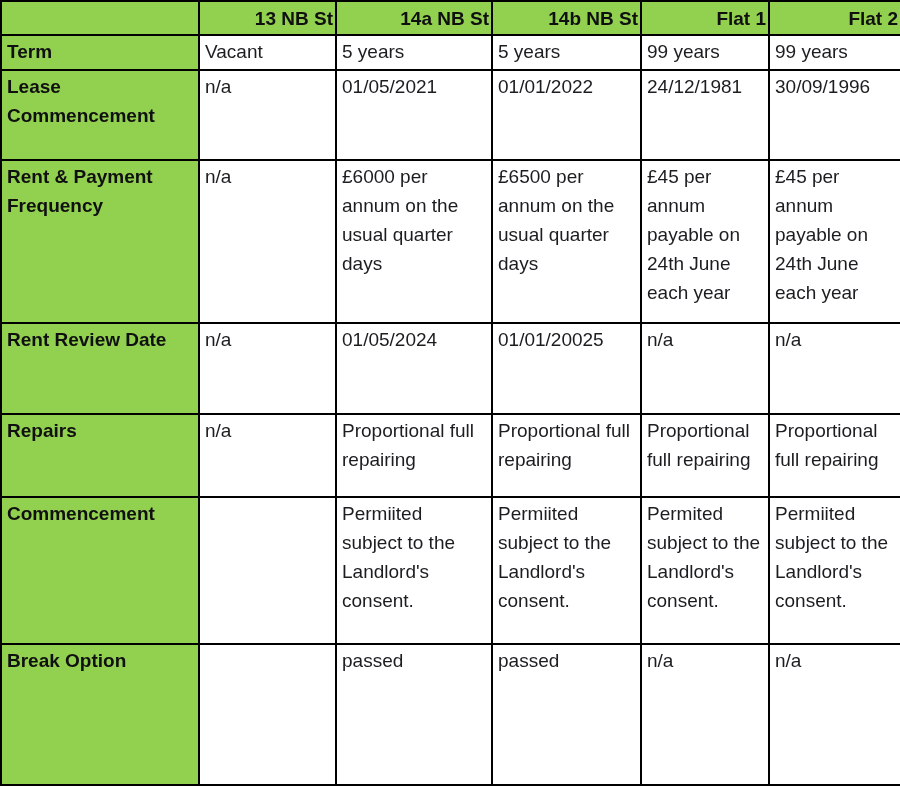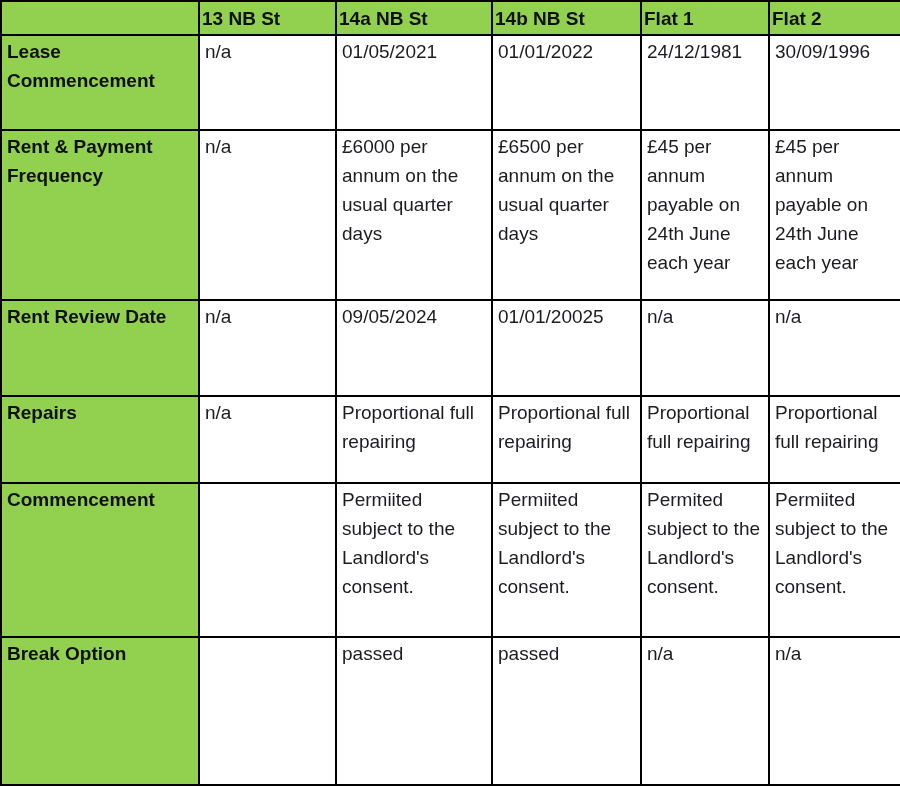--- a/index.html
+++ b/index.html
@@ -29,21 +29,21 @@
     vertical-align: top;
     text-align: left;
     padding: 1px 5px 2px 5px;
     overflow: hidden;
     word-wrap: break-word;
   }
   
   table.lease-table thead th {
     background: var(--header_green, #92d050);
     font-weight: bold;
-    text-align: left;
+    text-align: right;
     vertical-align: middle;
     color: var(--label_text, #101010);
     padding: 1px 2px;
   }
   
   table.lease-table tbody th {
     background: var(--header_green, #92d050);
     font-weight: bold;
     text-align: left;
     color: var(--label_text, #101010);
@@ -75,40 +75,48 @@
       <tr class="h-header">
         <th></th>
         <th>13 NB St</th>
         <th>14a NB St</th>
         <th>14b NB St</th>
         <th>Flat 1</th>
         <th>Flat 2</th>
       </tr>
     </thead>
     <tbody>
+      <tr class="h-term">
+        <th>Term</th>
+        <td>Vacant</td>
+        <td>5 years</td>
+        <td>5 years</td>
+        <td>99 years</td>
+        <td>99 years</td>
+      </tr>
       <tr class="h-commence">
         <th>Lease Commencement</th>
         <td>n/a</td>
         <td>01/05/2021</td>
         <td>01/01/2022</td>
         <td>24/12/1981</td>
         <td>30/09/1996</td>
       </tr>
       <tr class="h-rent">
         <th>Rent &amp; Payment Frequency</th>
         <td>n/a</td>
         <td>£6000 per annum on the usual quarter days</td>
         <td>£6500 per annum on the usual quarter days</td>
         <td>£45 per annum payable on 24th June each year</td>
         <td>£45 per annum payable on 24th June each year</td>
       </tr>
       <tr class="h-review">
         <th>Rent Review Date</th>
         <td>n/a</td>
-        <td>09/05/2024</td>
+        <td>01/05/2024</td>
         <td>01/01/20025</td>
         <td>n/a</td>
         <td>n/a</td>
       </tr>
       <tr class="h-repairs">
         <th>Repairs</th>
         <td>n/a</td>
         <td>Proportional full repairing</td>
         <td>Proportional full repairing</td>
         <td>Proportional full repairing</td>

